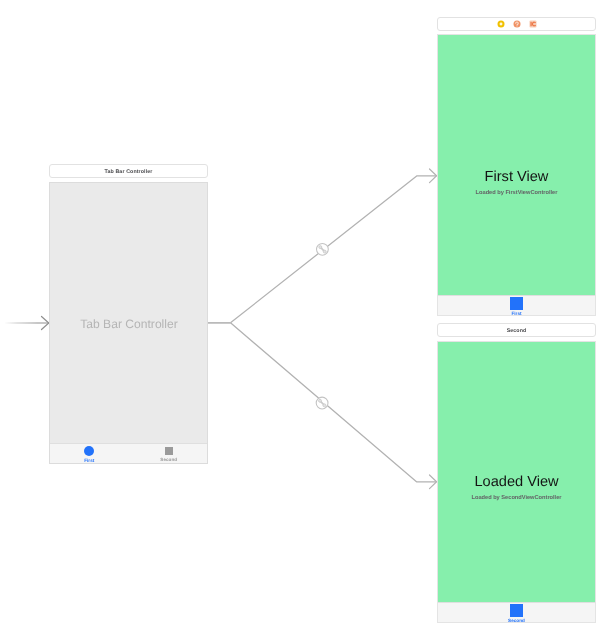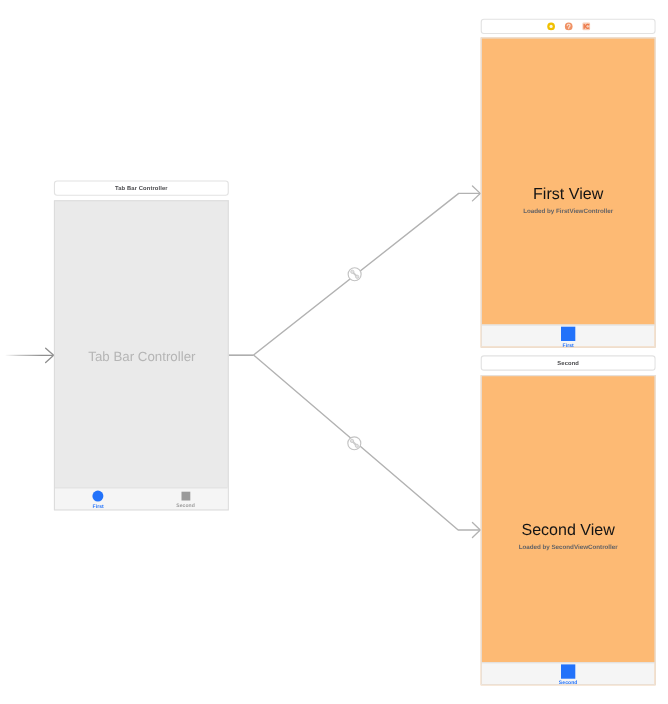--- a/index.html
+++ b/index.html
@@ -10,21 +10,21 @@
        -webkit-font-smoothing:antialiased;}
   .canvas{position:absolute;left:0;top:0;width:607px;height:640px;background:#fff;}
 
   
   .scene-header{position:absolute;background:#ffffff;border:1px solid #e2e2e2;
                 border-radius:3px;box-sizing:border-box;display:flex;
                 align-items:center;justify-content:center;}
   .scene-header-title{will-change:opacity;font-size:5.3px;font-weight:bold;color:#4a4a4d;letter-spacing:0.1px;position:relative;top:1px;}
 
   
-  .device{position:absolute;box-sizing:border-box;border:1px solid #e4e4e4;background:#fdba74;}
+  .device{position:absolute;box-sizing:border-box;border:1px solid #e4e4e4;background:#86efac;}
   .device.placeholder{background:#eaeaea;border-color:#dcdcdc;}
 
   .placeholder-label{will-change:opacity;position:absolute;left:1px;right:0;text-align:center;
                      font-size:12.1px;color:#b5b5b5;}
 
   .vc-title{will-change:opacity;position:absolute;left:0;right:0;text-align:center;font-size:14.6px;line-height:16px;color:#141414;}
   .vc-sub{will-change:opacity;position:absolute;left:0;right:0;text-align:center;font-size:5.7px;
           line-height:8px;font-weight:bold;color:#636366;letter-spacing:-0.02px;}
 
   
@@ -130,21 +130,21 @@
         <span class="tablabel" style="color:#2272fa;">First</span>
       </div>
     </div>
   </div>
 
   <div class="scene-header" style="left:437px;top:323px;width:159px;height:14px;">
     <span class="scene-header-title">Second</span>
   </div>
 
   <div class="device" style="left:437px;top:341px;width:159px;height:282px;">
-    <div class="vc-title" style="top:132px;">Second View</div>
+    <div class="vc-title" style="top:132px;">Loaded View</div>
     <div class="vc-sub" style="top:152px;">Loaded by SecondViewController</div>
 
     <div class="tabbar tabbar-single" style="height:20px;">
       <div class="tabitem" style="left:0;width:100%;">
         <span class="tabicon" style="width:13px;height:13px;background:#2272fa;margin-top:0.8px;"></span>
         <span class="tablabel" style="color:#2272fa;">Second</span>
       </div>
     </div>
   </div>
 

